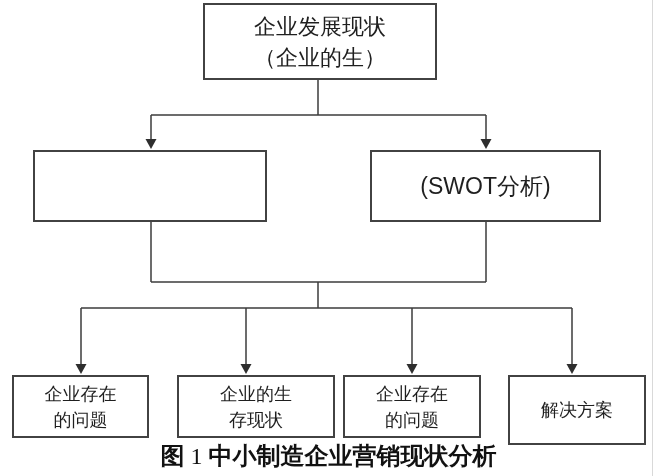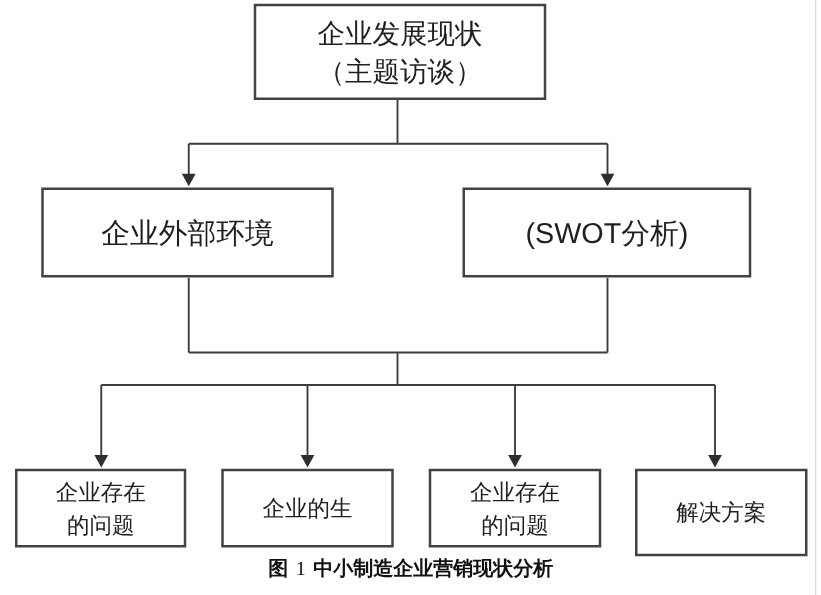--- a/index.html
+++ b/index.html
@@ -45,30 +45,30 @@
   }
   .lvl-bottom .nl {
     font-size: 18px;
     line-height: 26px;
     font-weight: 500;
   }
   .node-root     { left: 203px; top: 3px;   width: 234px; height: 77px; }
   .node-external { left: 33px;  top: 150px; width: 234px; height: 72px; }
   .node-internal { left: 370px; top: 150px; width: 231px; height: 72px; }
   .node-b1 { left: 12px;  top: 375px; width: 137px; height: 63px; }
-  .node-b2 { left: 177px; top: 375px; width: 138px; height: 63px; }
+  .node-b2 { left: 177px; top: 375px; width: 158px; height: 63px; }
   .node-b3 { left: 343px; top: 375px; width: 138px; height: 63px; }
   .node-b4 { left: 508px; top: 375px; width: 138px; height: 70px; }
   .caption {
     position: absolute;
     left: 0;
     top: 442px;
     width: 657px;
     text-align: center;
-    font-size: 16px;
+    font-size: 24px;
     line-height: 28px;
     font-weight: 700;
     color: #111111;
   }
   .capnum {
     font-family: "Liberation Serif", serif;
     font-weight: 400;
     margin: 0 6px;
   }
   .edge-line {
@@ -104,38 +104,38 @@
       <polygon points="480.5,139 491.5,139 486,149"></polygon>
       <polygon points="75.5,364 86.5,364 81,374"></polygon>
       <polygon points="240.5,364 251.5,364 246,374"></polygon>
       <polygon points="406.5,364 417.5,364 412,374"></polygon>
       <polygon points="566.5,364 577.5,364 572,374"></polygon>
     </g>
   </svg>
 
   <div class="node lvl-top node-root">
     <div class="nl">企业发展现状</div>
-    <div class="nl">（主题访谈）</div>
+    <div class="nl">（企业的生）</div>
   </div>
 
   <div class="node lvl-mid node-external">
-    <div class="nl">企业外部环境</div>
   </div>
 
   <div class="node lvl-mid node-internal">
     <div class="nl">(SWOT分析)</div>
   </div>
 
   <div class="node lvl-bottom node-b1">
     <div class="nl">企业存在</div>
     <div class="nl">的问题</div>
   </div>
 
   <div class="node lvl-bottom node-b2">
     <div class="nl">企业的生</div>
+    <div class="nl">存现状</div>
   </div>
 
   <div class="node lvl-bottom node-b3">
     <div class="nl">企业存在</div>
     <div class="nl">的问题</div>
   </div>
 
   <div class="node lvl-bottom node-b4">
     <div class="nl">解决方案</div>
     <div class="nl"></div>

